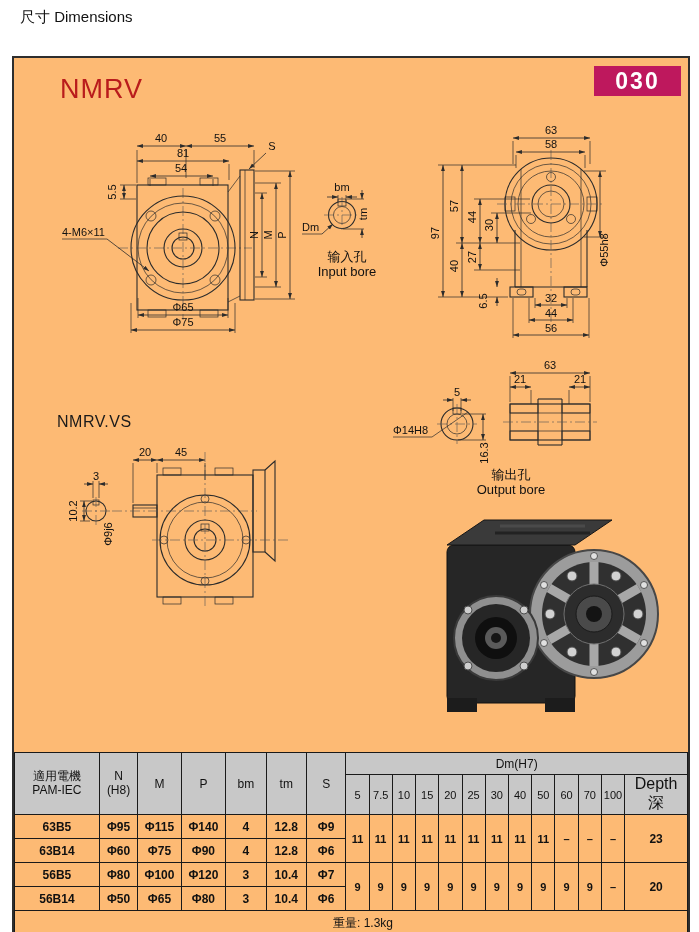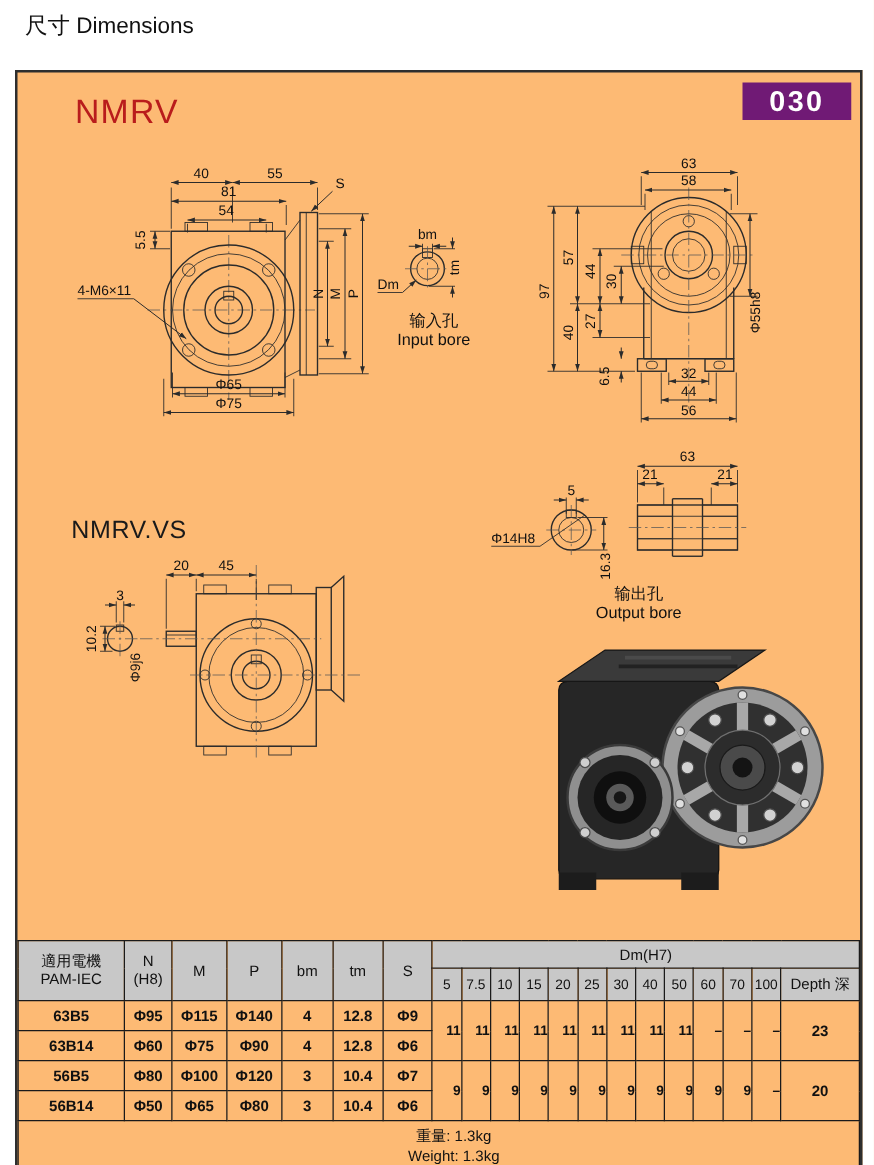--- a/index.html
+++ b/index.html
@@ -1,38 +1,38 @@
 <!DOCTYPE html>
 <html><head>
 <meta charset="utf-8">
 <style>
   html,body{margin:0;padding:0;background:#fff;}
   body{width:699px;height:932px;position:relative;font-family:"Liberation Sans","DejaVu Sans",sans-serif;color:#111;}
-  .page-title{position:absolute;left:20px;top:8px;font-size:18px;color:#111;}
+  .page-title{position:absolute;left:20px;top:8px;font-size:15px;color:#111;}
   .frame{position:absolute;left:12px;top:56px;width:678px;height:878px;border:2px solid #2e2e2e;box-sizing:border-box;background:#fdba74;}
-  .badge{position:absolute;left:594px;top:66px;width:87px;height:30px;background:#701a75;color:#fff;
+  .badge{position:absolute;left:594px;top:66px;width:87px;height:30px;background:#be185d;color:#fff;
          font-size:23px;font-weight:bold;text-align:center;line-height:30px;letter-spacing:2px;}
   .h-nmrv{position:absolute;left:60px;top:74px;font-size:27px;letter-spacing:1px;color:#b91c1c;}
-  .h-nmrvvs{position:absolute;left:57px;top:413px;font-size:20px;letter-spacing:0.5px;color:#1a1a1a;}
+  .h-nmrvvs{position:absolute;left:57px;top:413px;font-size:16px;letter-spacing:0.5px;color:#1a1a1a;}
   svg.draw{position:absolute;left:12px;top:44px;}
   .ol{fill:none;stroke:#2b2b2b;stroke-width:1.1;}
   .thin{fill:none;stroke:#2b2b2b;stroke-width:0.7;}
   .dim{fill:none;stroke:#2b2b2b;stroke-width:0.8;}
   .cl{fill:none;stroke:#555;stroke-width:0.6;stroke-dasharray:10 3 2 3;}
   .dt{font-family:"Liberation Sans","DejaVu Sans",sans-serif;font-size:11px;fill:#111;}
   .cap{font-family:"Liberation Sans","DejaVu Sans",sans-serif;font-size:13px;fill:#111;}
   
   .spec-wrap{position:absolute;left:0;top:694px;width:674px;}
   table{border-collapse:collapse;table-layout:fixed;width:100%;}
   th,td{border:1px solid #1a1a1a;text-align:center;vertical-align:middle;padding:0;font-size:12px;font-weight:normal;overflow:hidden;}
   thead th{background:#c8c8c8;}
   tr.hrow1 th{height:21px;}
   tr.hrow2 th{height:25px;font-size:11px;background:#c8c8c8;}
   tr.drow td{height:23px;font-weight:bold;}
-  td.small{font-size:11px;text-align:right;}
+  td.small{font-size:11px;}
   .hdr2{line-height:1.15;font-size:12px;}
   tr.frow td{text-align:center;padding:4px 0 4px 24px;font-size:12px;line-height:1.35;height:28px;border-top:1px solid #1a1a1a;}
 </style>
 </head>
 <body>
 
 <div class="page-title">尺寸 Dimensions</div>
 
 <div class="frame">
   <div class="spec-wrap">
@@ -82,21 +82,21 @@
           <th>10</th>
           <th>15</th>
           <th>20</th>
           <th>25</th>
           <th>30</th>
           <th>40</th>
           <th>50</th>
           <th>60</th>
           <th>70</th>
           <th>100</th>
-          <th style="font-size:12px">Depth 深</th>
+          <th style="font-size:16px">Depth 深</th>
         </tr>
       </thead>
       <tbody>
         <tr class="drow">
           <td>63B5</td>
           <td>Φ95</td>
           <td>Φ115</td>
           <td>Φ140</td>
           <td>4</td>
           <td>12.8</td>

